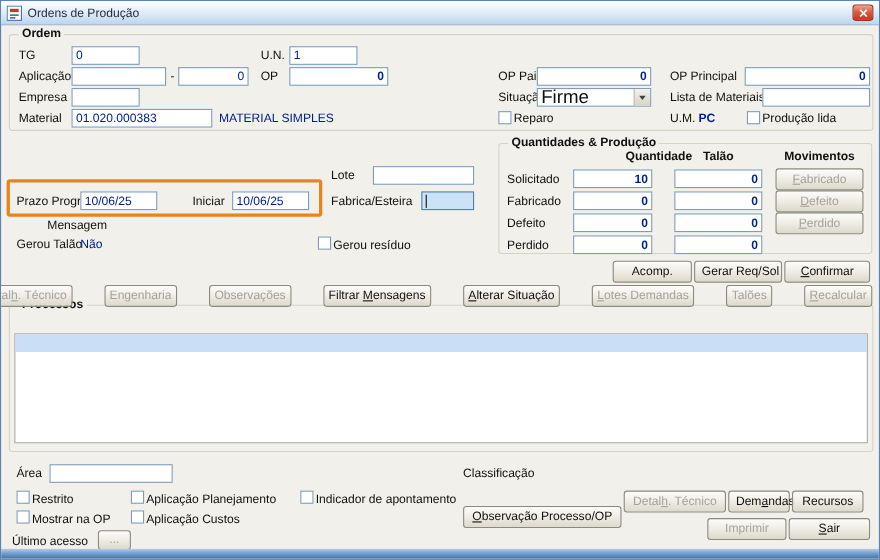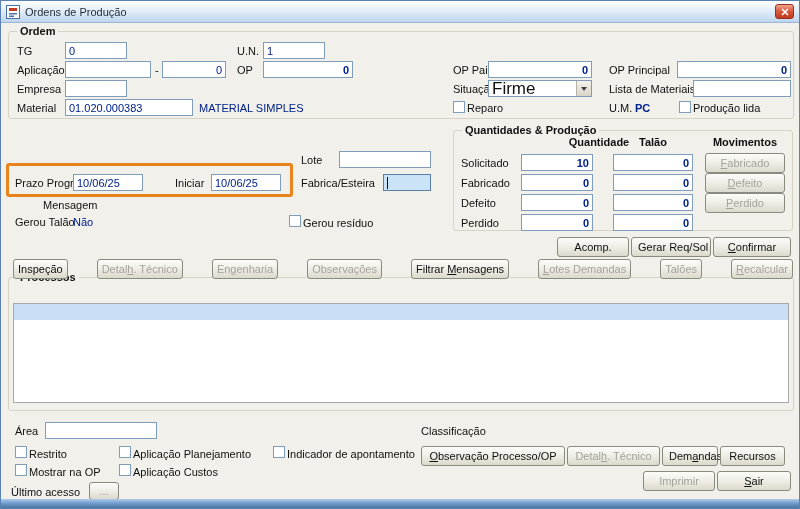--- a/index.html
+++ b/index.html
@@ -32,21 +32,21 @@
   .btn.disabled{color:#A4A29A;}
   .btn u{text-decoration:underline;}
   .abs{position:absolute;}
   .row-flex{position:absolute;display:flex;gap:2px;z-index:2;}
   .row-flex .btn{flex:0 0 auto;}
   .toolbar{gap:1px;justify-content:flex-end;}
   .toolbar .btn{padding:0 4px;margin-left:28px;}
   .order-actions .btn:nth-child(1){width:72px;}
   .order-actions .btn:nth-child(2){width:80px;}
   .order-actions .btn:nth-child(3){width:78px;}
-  .process-actions .btn:nth-child(1){width:144px;}
+  .process-actions .btn:nth-child(1){width:144px;margin-top:14px;}
   .process-actions .btn:nth-child(2){width:93px;}
   .process-actions .btn:nth-child(3){width:56px;}
   .process-actions .btn:nth-child(4){width:65px;}
   .footer-actions .btn:nth-child(1){width:72px;}
   .footer-actions .btn:nth-child(2){width:74px;}
   .ptable{position:absolute;left:12px;top:280px;width:776px;height:100px;background:#fff;border:1px solid #A8A8A8;}
   .ptable-header{display:flex;height:17px;background:linear-gradient(180deg,#F4F9FD,#CCDEF0);border-bottom:1px solid #A0B8D0;}
   .th{font-size:11px;line-height:16px;padding-left:4px;border-right:1px solid #C6D5E4;white-space:nowrap;overflow:hidden;color:#101010;}
   .trow{height:16px;}
   .trow.selected{background:#C9DFF6;}
@@ -166,20 +166,21 @@
         <button class="btn">Gerar Req/Sol</button>
         <button class="btn"><u>C</u>onfirmar</button>
       </div>
 
     <div class="row-flex toolbar" style="left:106px;top:236px;width:686px;">
         <button class="btn">Inspeção</button>
         <button class="btn disabled">Detal<u>h</u>. Técnico</button>
         <button class="btn disabled">Engenharia</button>
         <button class="btn disabled">Observações</button>
         <button class="btn">Filtrar <u>M</u>ensagens</button>
+        <button class="btn"><u>A</u>lterar Situação</button>
         <button class="btn disabled"><u>L</u>otes Demandas</button>
         <button class="btn disabled">Talões</button>
         <button class="btn disabled"><u>R</u>ecalcular</button>
       </div>
 
     <div class="grp" style="left:7px;top:254px;width:786px;height:134px;">
       <span class="grp-label">Processos</span>
     </div>
     <div class="ptable">
       <div>

